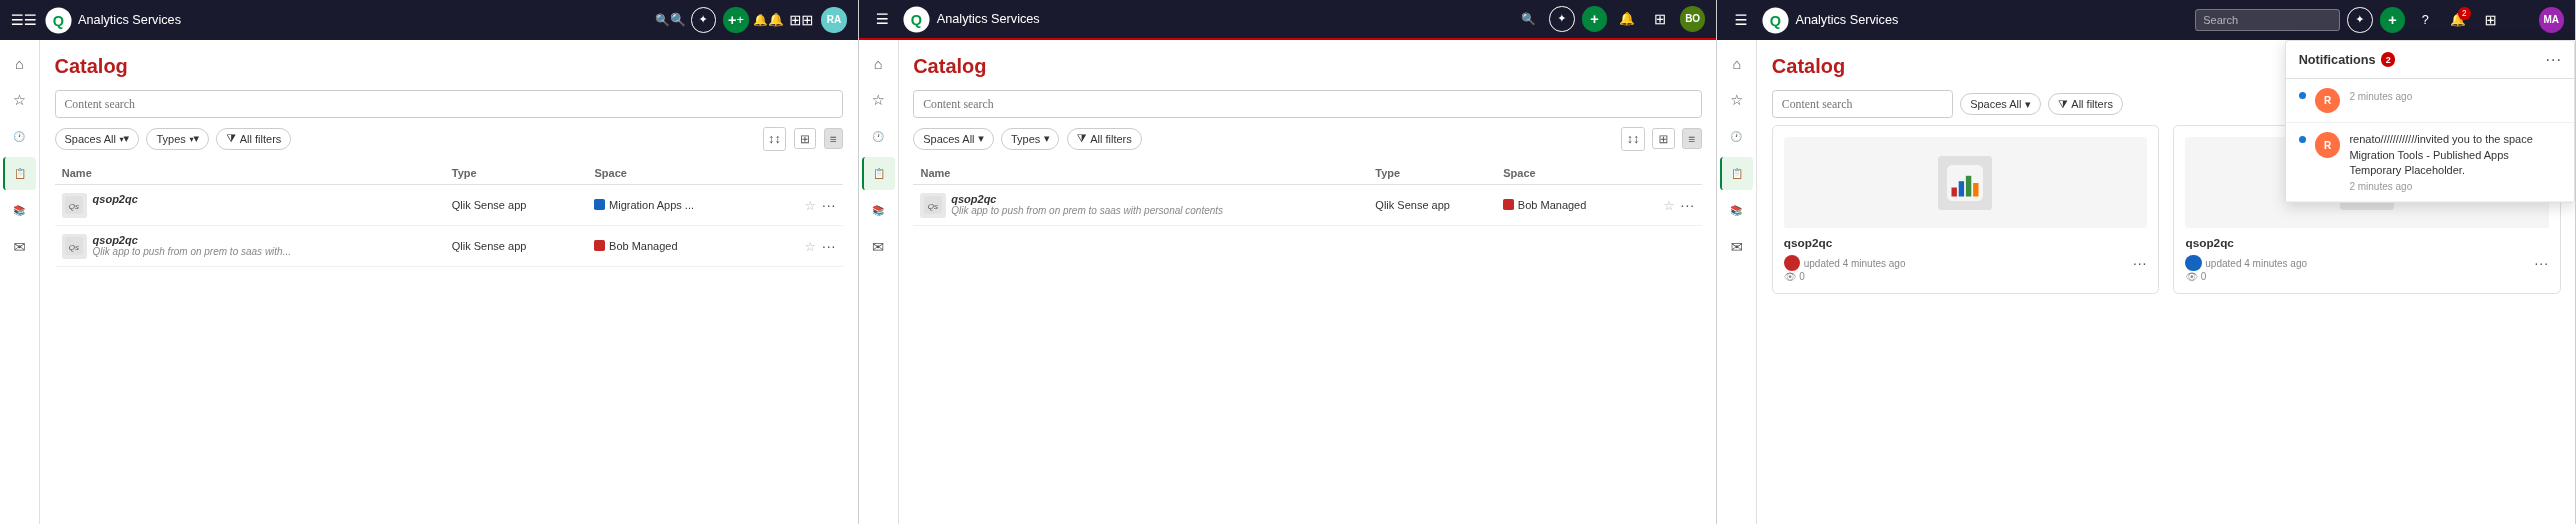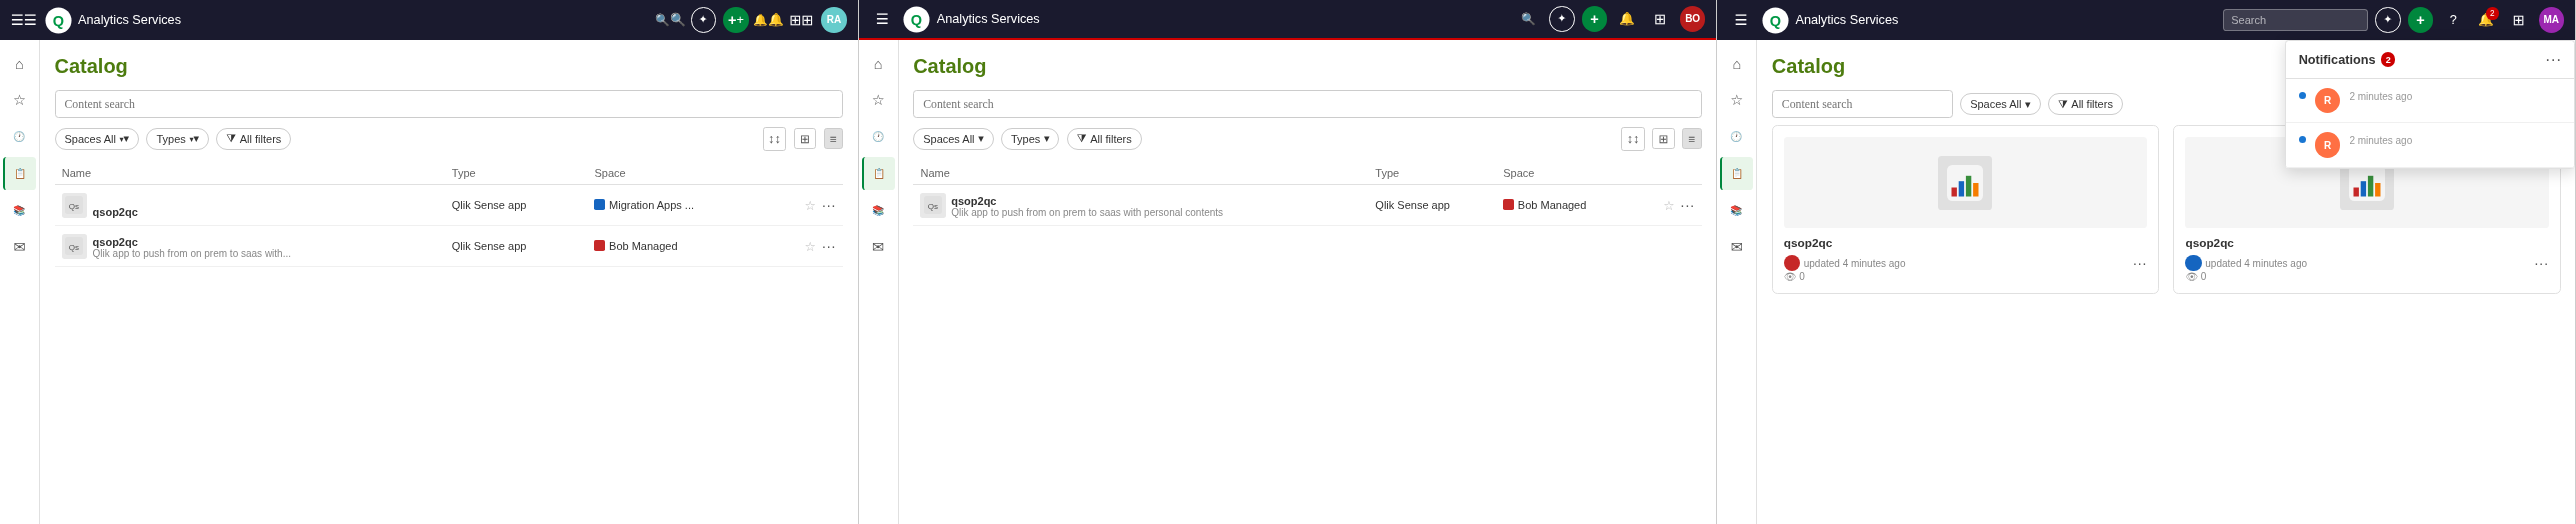--- a/index.html
+++ b/index.html
@@ -121,21 +121,21 @@
     .main-content {
       flex: 1;
       padding: 14.5px;
       overflow: auto;
       background: #fff;
     }
 
     .page-title {
       font-size: 20px;
       font-weight: 600;
-      color: #4d7c0f;
+      color: #b91c1c;
       margin-bottom: 12.7px;
     }
 
     .search-bar {
       width: 100%;
       border: 0.9px solid #ccc;
       border-radius: 3.6px;
       padding: 5.4px 9px;
       font-size: 11.8px;
       color: #888;
@@ -176,21 +176,21 @@
 
     
     .catalog-table {
       width: 100%;
       border-collapse: collapse;
     }
     .catalog-table th {
       text-align: left;
       font-size: 11px;
       color: #666;
-      font-weight: 400;
+      font-weight: 700;
       border-bottom: 0.9px solid #e0e0e0;
       padding: 5.4px 7.3px;
     }
     .catalog-table td {
       padding: 7.3px 7.3px;
       border-bottom: 0.9px solid #f0f0f0;
       font-size: 11px;
       color: #333;
     }
     .app-icon {
@@ -201,21 +201,22 @@
       display: inline-flex;
       align-items: center;
       justify-content: center;
       font-size: 9px;
       color: #666;
       margin-right: 5.4px;
       flex-shrink: 0;
     }
     .app-name-cell {
       display: flex;
-      align-items: flex-end;
+      align-items: flex-start;
+      font-style: italic;
     }
     .app-name-text { font-size: 11px; font-weight: 600; color: #333; }
     .app-desc { font-size: 10px; color: #888; }
     .space-badge {
       display: inline-flex;
       align-items: center;
       gap: 3.6px;
       font-size: 11px;
     }
     .space-dot {
@@ -527,21 +528,21 @@
         <text x="20" y="27" text-anchor="middle" font-size="20" font-weight="900" fill="#009845" font-family="Arial">Q</text>
       </svg>
       <span class="nav-title">Analytics Services</span>
     </div>
     <div class="nav-spacer"></div>
     <button class="nav-icon-btn" style="color:#fff;font-size:11.8px;">🔍</button>
     <button class="nav-icon-btn outline" style="color:#fff;font-size:11px;">✦</button>
     <button class="nav-icon-btn green-bg" style="color:#fff;font-size:14.5px;font-weight:900;">+</button>
     <button class="nav-icon-btn" style="color:#fff;">🔔</button>
     <button class="nav-icon-btn" style="color:#fff;font-size:14.5px;">⊞</button>
-    <div class="nav-avatar" style="background:#b91c1c;">
+    <div class="nav-avatar" style="background:#4d7c0f;">
       <span>BO</span>
     </div>
   </div>
   <div class="layout">
     <div class="sidebar">
       <div class="sidebar-icon">⌂</div>
       <div class="sidebar-icon">☆</div>
       <div class="sidebar-icon" style="font-size:10px;">🕐</div>
       <div class="sidebar-icon active" style="font-size:10px;">📋</div>
       <div class="sidebar-icon" style="font-size:10px;">📚</div>
@@ -626,21 +627,21 @@
     <div class="nav-spacer"></div>
     <input class="nav-search" type="text" placeholder="Search" style="">
     <button class="nav-icon-btn outline" style="color:#fff;font-size:11px;">✦</button>
     <button class="nav-icon-btn green-bg" style="color:#fff;font-size:14.5px;font-weight:900;">+</button>
     <button class="nav-icon-btn" style="color:#fff;font-size:12.7px;">?</button>
     <button class="nav-icon-btn" style="color:#fff;position:relative;">
       🔔
       <span class="badge-num" style="position:absolute;top:0;right:0;">2</span>
     </button>
     <button class="nav-icon-btn" style="color:#fff;font-size:14.5px;">⊞</button>
-    <div class="nav-avatar" style="background:#9c27b0;">
+    <div class="nav-avatar" style="background:#9c27b0;margin-left:28px;">
       <span>MA</span>
     </div>
   </div>
   <div class="layout">
     <div class="sidebar">
       <div class="sidebar-icon">⌂</div>
       <div class="sidebar-icon">☆</div>
       <div class="sidebar-icon" style="font-size:10px;">🕐</div>
       <div class="sidebar-icon active" style="font-size:10px;">📋</div>
       <div class="sidebar-icon" style="font-size:10px;">📚</div>
@@ -738,18 +739,19 @@
       <div>
         <div class="notif-time">2 minutes ago</div>
       </div>
     </div>
     <div class="notif-item">
       <div class="notif-dot"></div>
       <div class="notif-avatar">
         <span>R</span>
       </div>
       <div>
+        <div class="notif-text">renato////////////invited you to the space Migration Tools - Published Apps Temporary Placeholder.</div>
         <div class="notif-time">2 minutes ago</div>
       </div>
     </div>
   </div>
 </div>
 
 
 </body></html>

